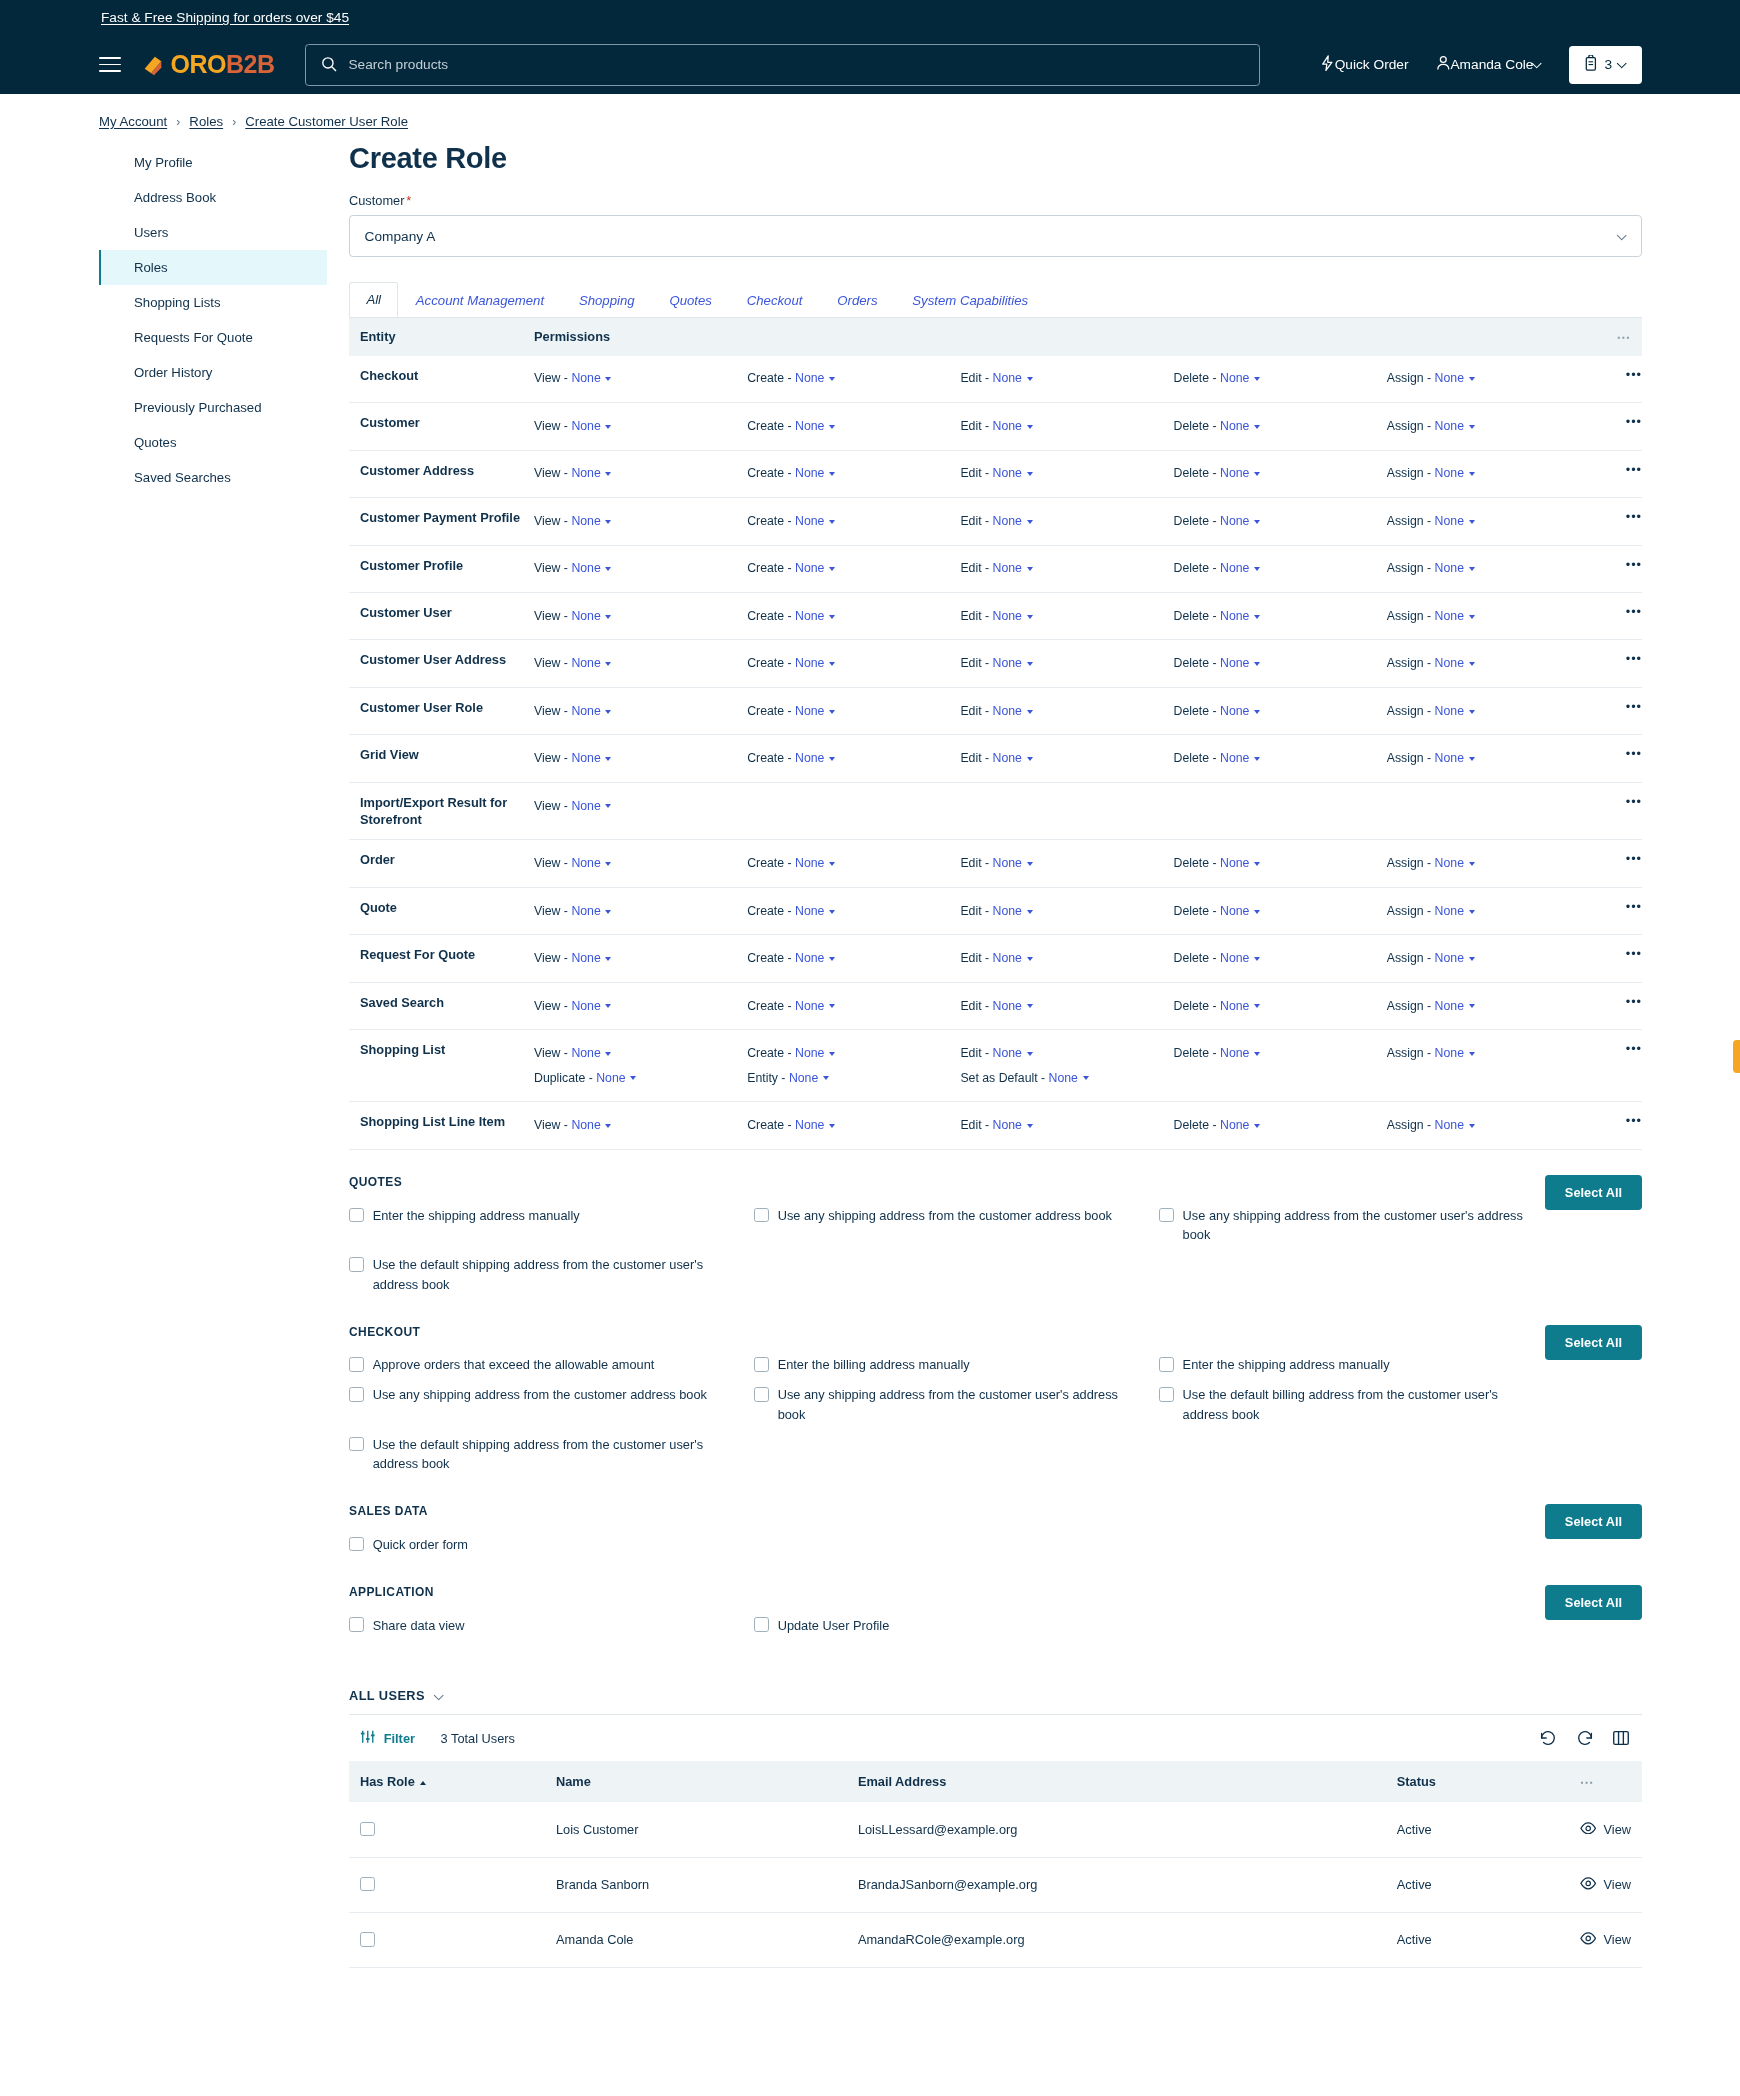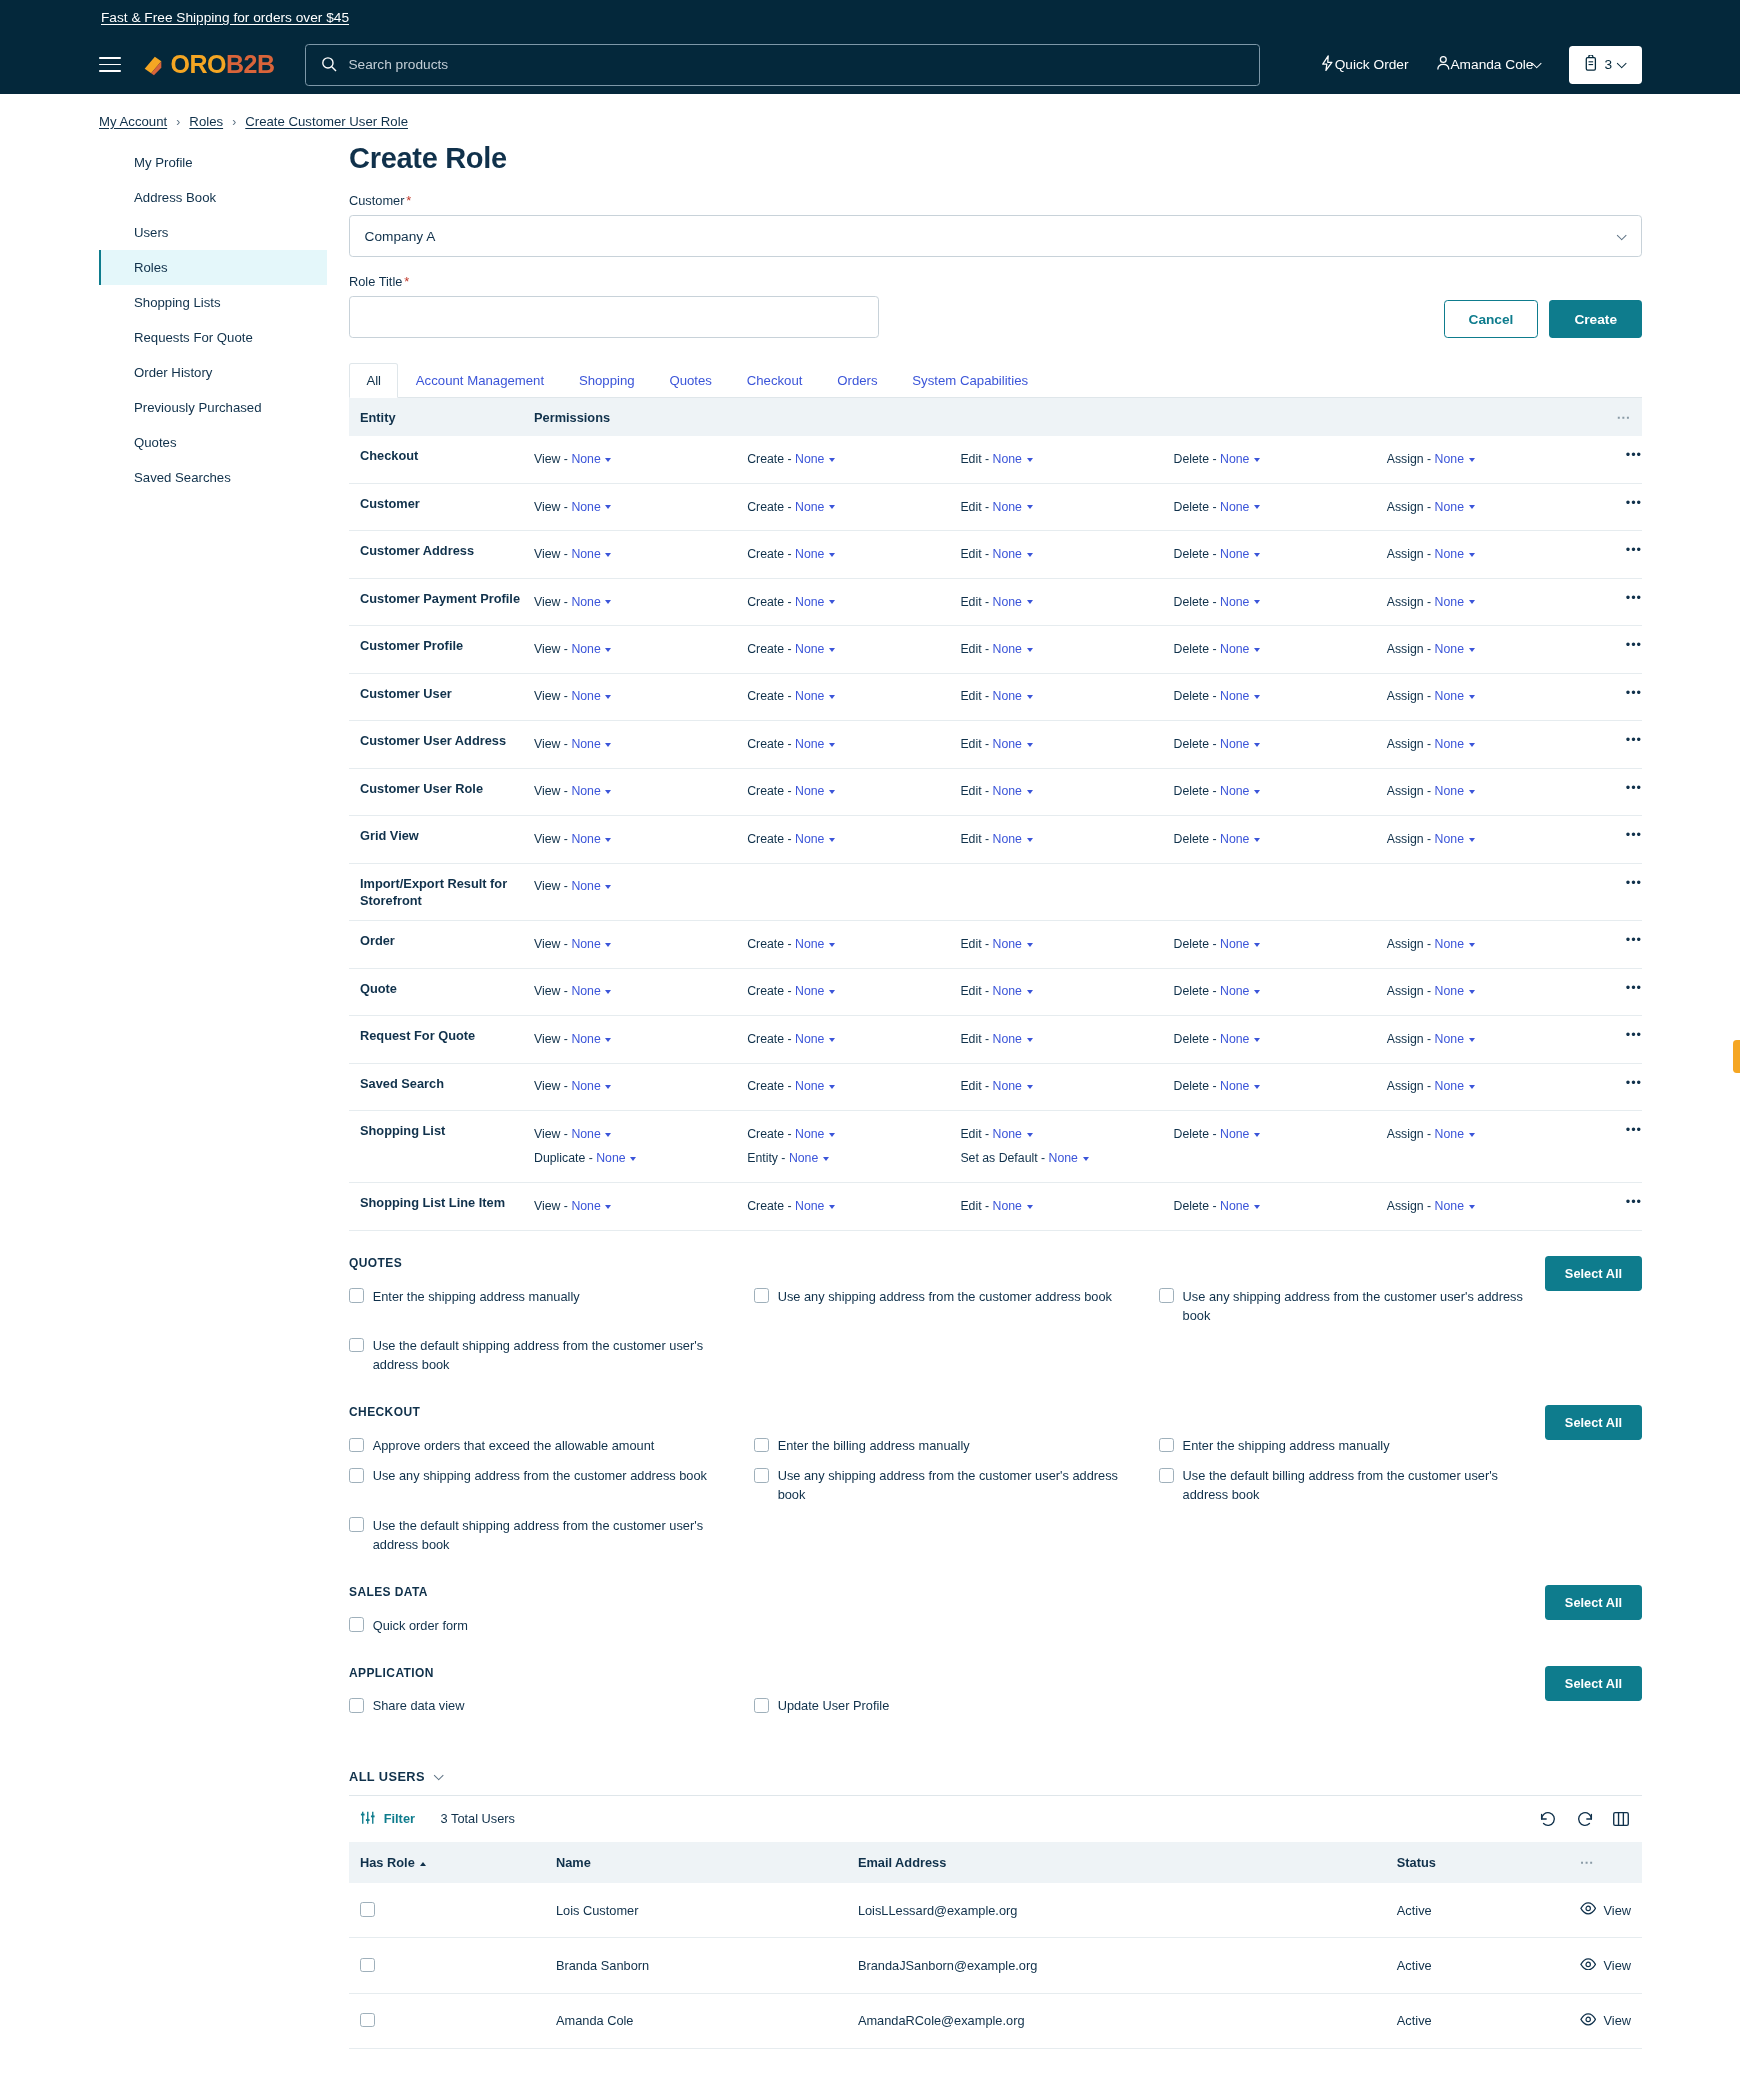--- a/index.html
+++ b/index.html
@@ -132,22 +132,23 @@
     font-weight: 700; display: inline-flex; align-items: center;
     justify-content: center; cursor: pointer; border: 0.9px solid transparent;
     font-family: inherit;
   }
   .btn-cancel { background: #fff; border-color: #0e7c8d; color: #0e7c8d; }
   .btn-create { background: #0e7c8d; color: #ffffff; }
   .btn-group { display: flex; gap: 11px; }
 
   
   .tabs {
-    display: flex; align-items: flex-start; margin-top: 24px;
+    display: flex; align-items: center; margin-top: 24px;
     border-bottom: 0.9px solid #dfe6ea;
+    font-style: italic;
   }
   .tab {
     padding: 9.1px 16.4px; font-size: 13.2px; color: #3b55d9; cursor: pointer;
     border: 0.9px solid transparent; border-bottom: none; position: relative; top: 0.9px;
   }
   .tab.active {
     color: #10314b; background: #fff;
     border-color: #dfe6ea; border-bottom: 0.9px solid #fff;
     border-radius: 2.7px 2.7px 0 0;
   }
@@ -380,32 +381,20 @@
       <div>
         <div class="field-label">
           <span>Customer</span><span class="req">*</span>
         </div>
         <div class="select-box">
           <span>Company A</span>
           <span class="chev" style="color:#5c7183"></span>
         </div>
       </div>
 
-      <div class="row-title" style="margin-top:16.4px;">
-        <div class="title-field">
-          <div class="field-label">
-            <span>Role Title</span><span class="req">*</span>
-          </div>
-          <input class="text-box" type="text" style="">
-        </div>
-        <div class="btn-group">
-          <button class="btn btn-cancel">Cancel</button>
-          <button class="btn btn-create">Create</button>
-        </div>
-      </div>
 
       <div class="tabs">
         <div class="tab active">All</div>
         <div class="tab">Account Management</div>
         <div class="tab">Shopping</div>
         <div class="tab">Quotes</div>
         <div class="tab">Checkout</div>
         <div class="tab">Orders</div>
         <div class="tab">System Capabilities</div>
       </div>

